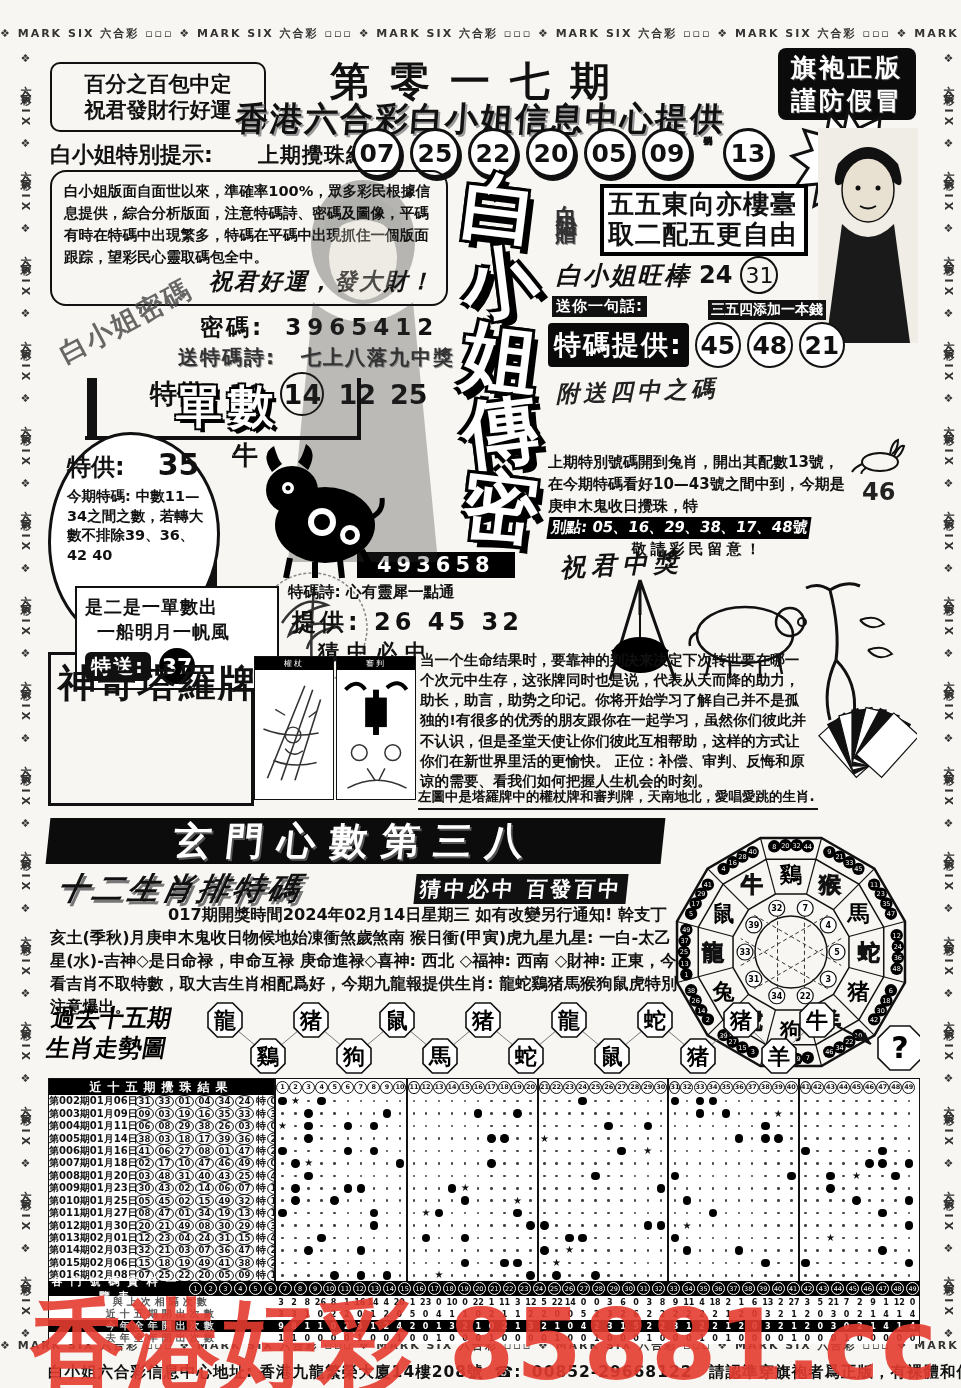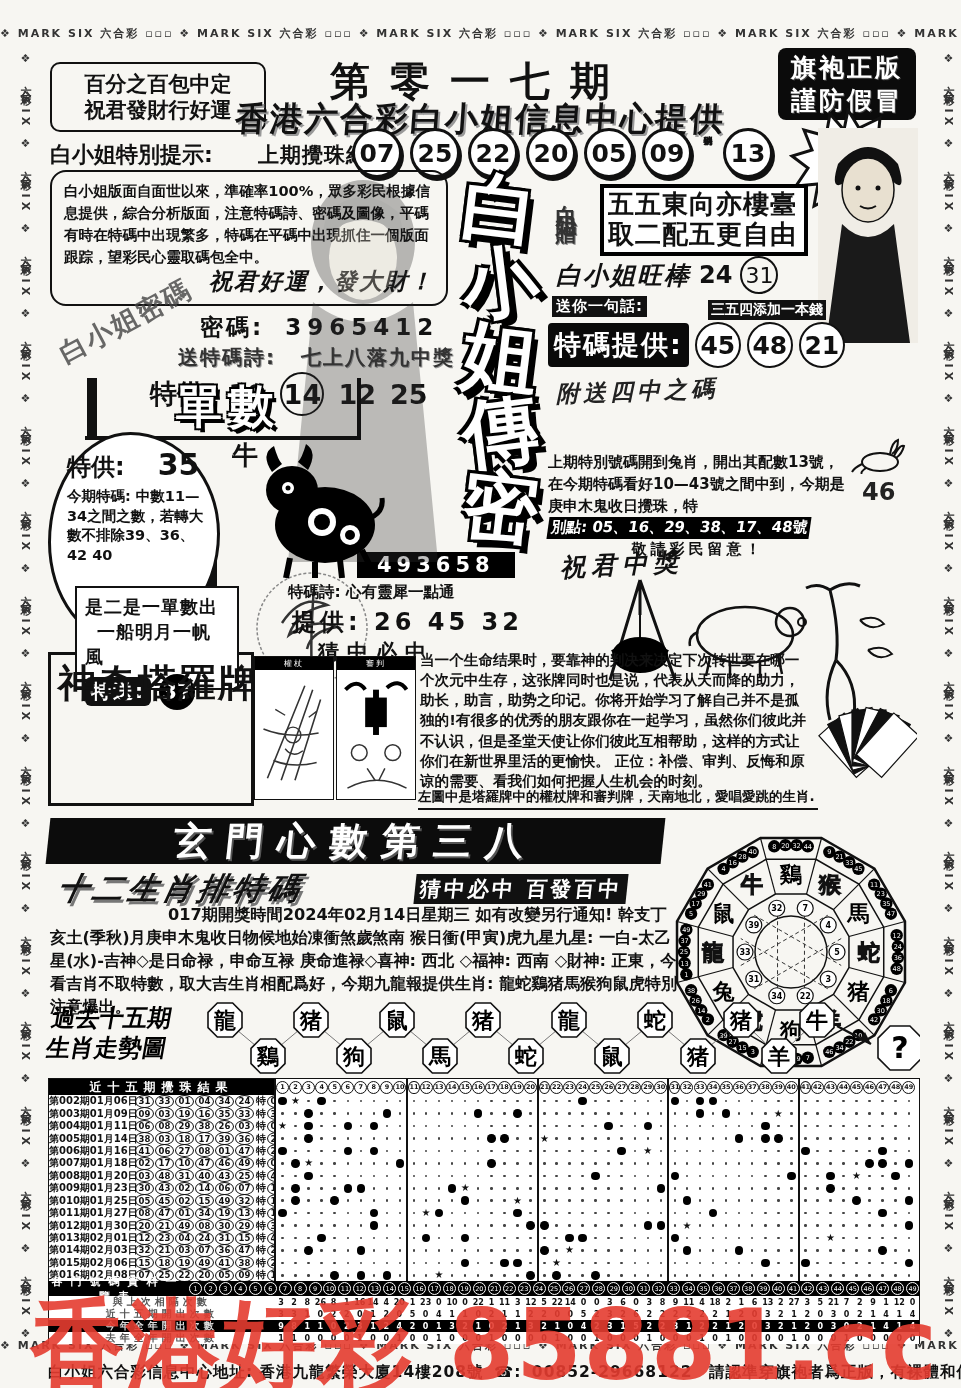--- a/index.html
+++ b/index.html
@@ -70,21 +70,21 @@
   .xsbox .div{width:10px;background:#111;margin:0 2px;}
   .bubble{left:48px;top:432px;width:172px;height:212px;border:3px solid #111;background:#fff;z-index:4;
           border-radius:48% 52% 55% 45%/52% 48% 52% 48%;padding:12px 10px 0 16px;box-sizing:border-box;}
   .bubble .tg{font-size:24px;font-weight:900;}
   .bubble .tn{font-size:30px;font-weight:900;margin-left:28px;}
   .bubble p{margin:4px 0 0;font-size:14.5px;font-weight:800;line-height:1.35;}
   .oxlab{left:232px;top:438px;font-size:26px;font-weight:900;z-index:4;}
   .ox{left:250px;top:430px;width:135px;height:150px;z-index:3;}
   
   .gptitle{left:95px;top:558px;font-size:24px;font-weight:900;letter-spacing:2px;background:#111;color:#fff;padding:0 3px;}
-  .gpbox{left:75px;top:586px;width:164px;height:104px;border:2.5px solid #111;background:#fff;padding:6px 8px;box-sizing:border-box;z-index:4;}
+  .gpbox{left:75px;top:586px;width:204px;height:104px;border:2.5px solid #111;background:#fff;padding:6px 8px;box-sizing:border-box;z-index:4;}
   .gpbox .l{font-size:18px;font-weight:900;letter-spacing:1px;line-height:1.4;}
   .gpbox .ts{display:flex;align-items:center;gap:8px;margin-top:4px;}
   .gpbox .ts .lab{background:#111;color:#fff;font-size:20px;font-weight:900;padding:1px 6px;border-radius:6px;letter-spacing:2px;}
   .gpbox .ts .num{width:36px;height:36px;background:#000;color:#fff;border-radius:50%;display:flex;align-items:center;justify-content:center;font-size:22px;font-weight:900;}
   .sig{left:252px;top:568px;width:120px;height:120px;}
   .codebox{left:357px;top:552px;background:#000;color:#fff;font-size:21px;font-weight:900;letter-spacing:5px;padding:1px 20px;}
   .gpr1{left:288px;top:582px;font-size:15.5px;font-weight:900;}
   .gpr2{left:292px;top:606px;font-size:24px;font-weight:900;letter-spacing:4px;}
   .gpr3{left:318px;top:638px;font-size:21px;font-weight:700;letter-spacing:8px;}
   

